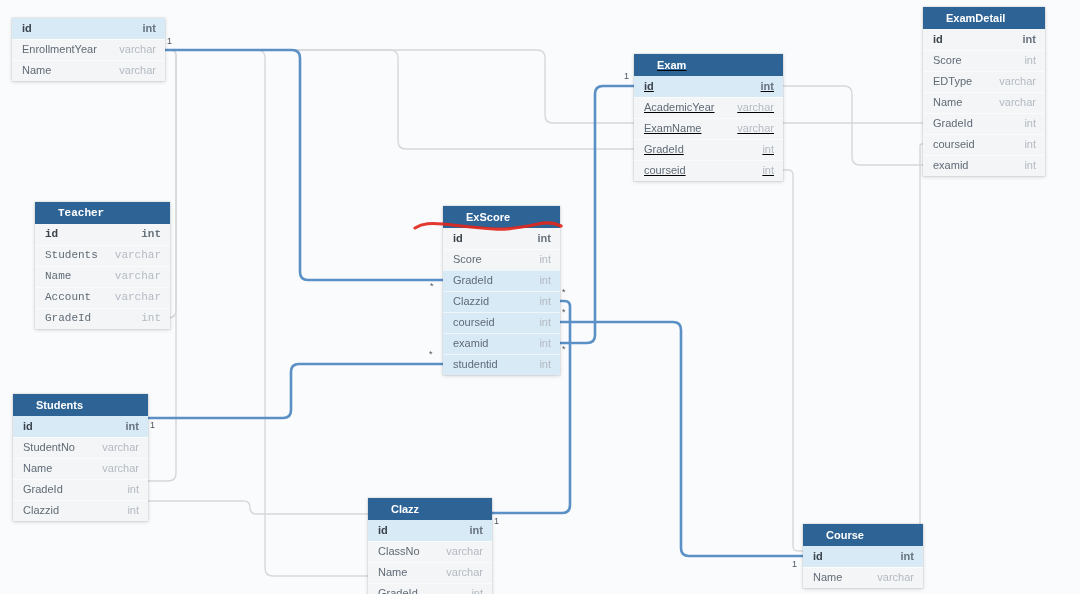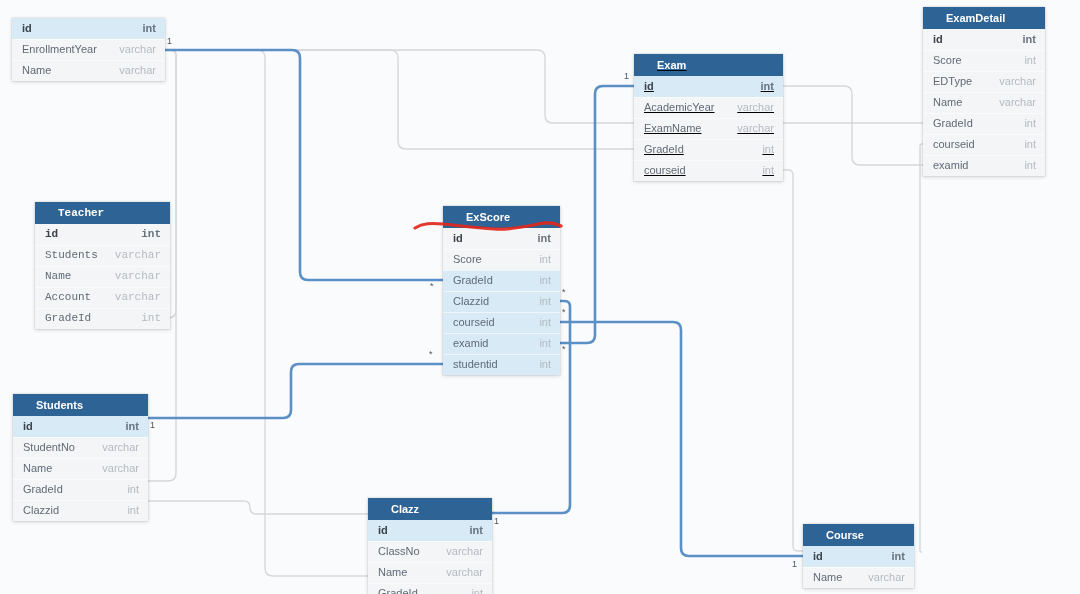--- a/index.html
+++ b/index.html
@@ -226,21 +226,21 @@
         </div>
         <div class="trow">
           <span class="fname">Name</span>
           <span class="ftype">varchar</span>
         </div>
         <div class="trow">
           <span class="fname">GradeId</span>
           <span class="ftype">int</span>
         </div>
       </div>
-      <div class="er-table" style="left: 803px; top: 524px; width: 111px;">
+      <div class="er-table" style="left: 803px; top: 524px; width: 120px;">
         <div class="thead"><span>Course</span></div>
         <div class="trow hl pk">
           <span class="fname">id</span>
           <span class="ftype">int</span>
         </div>
         <div class="trow">
           <span class="fname">Name</span>
           <span class="ftype">varchar</span>
         </div>
       </div>

